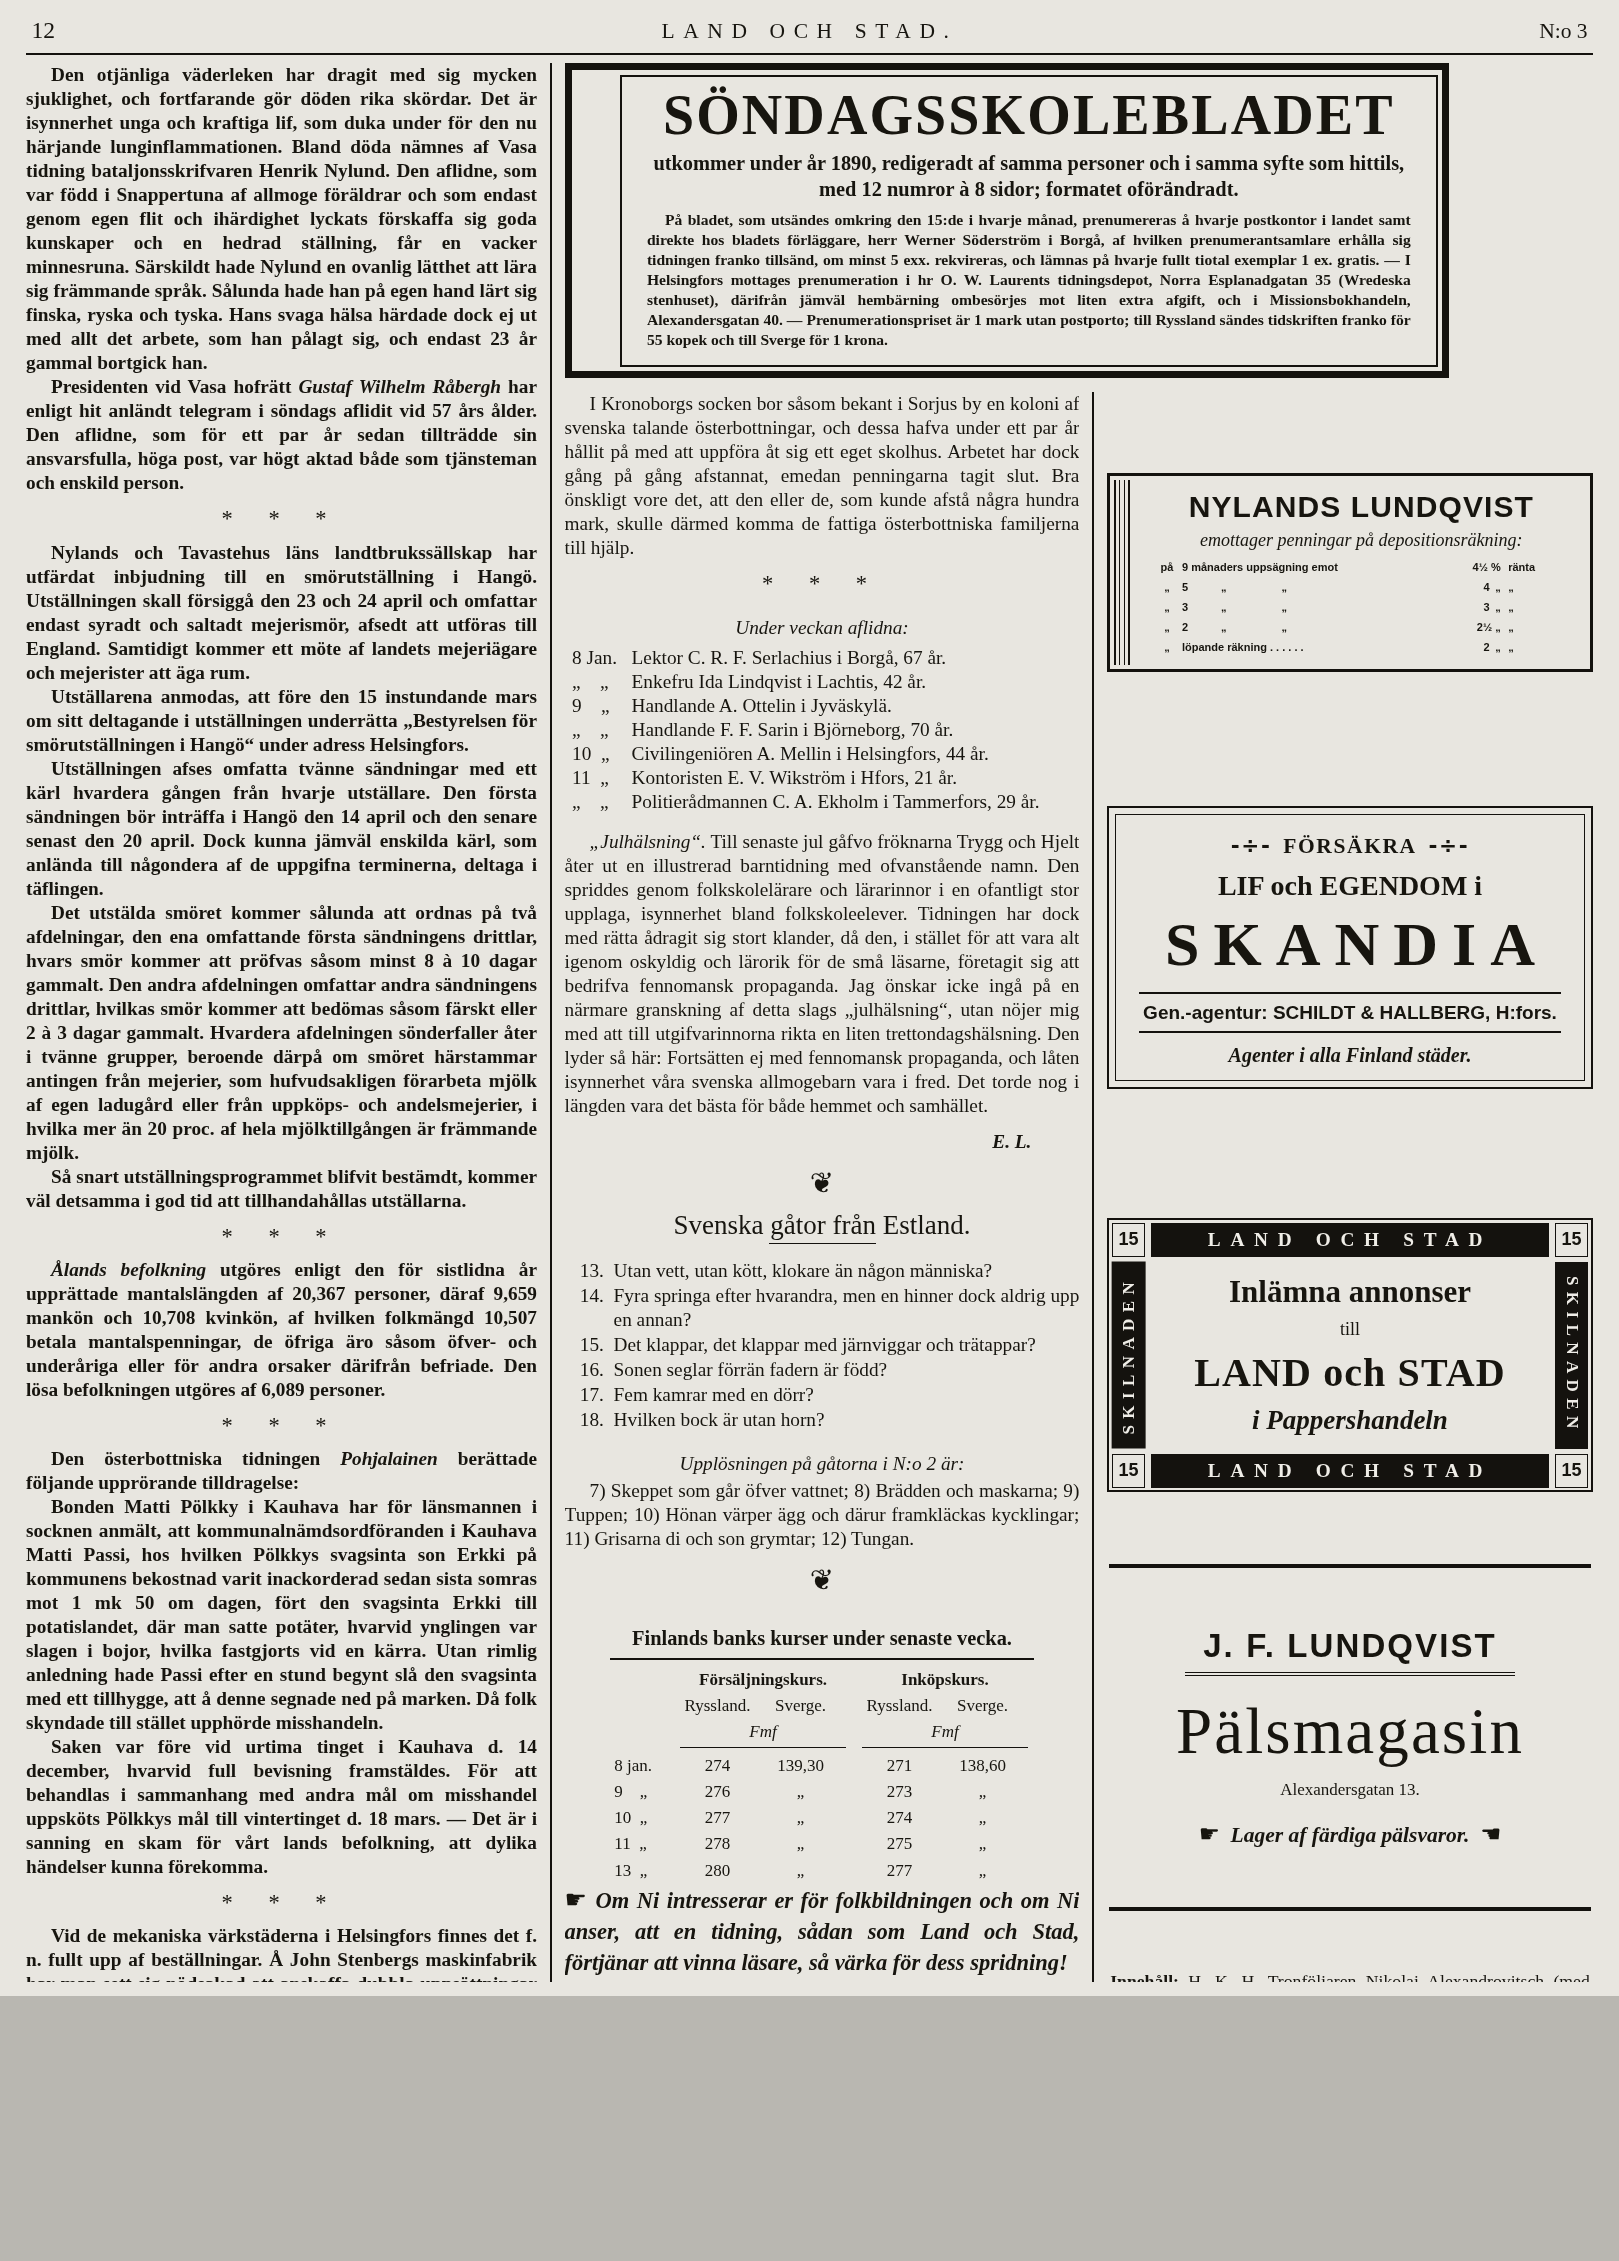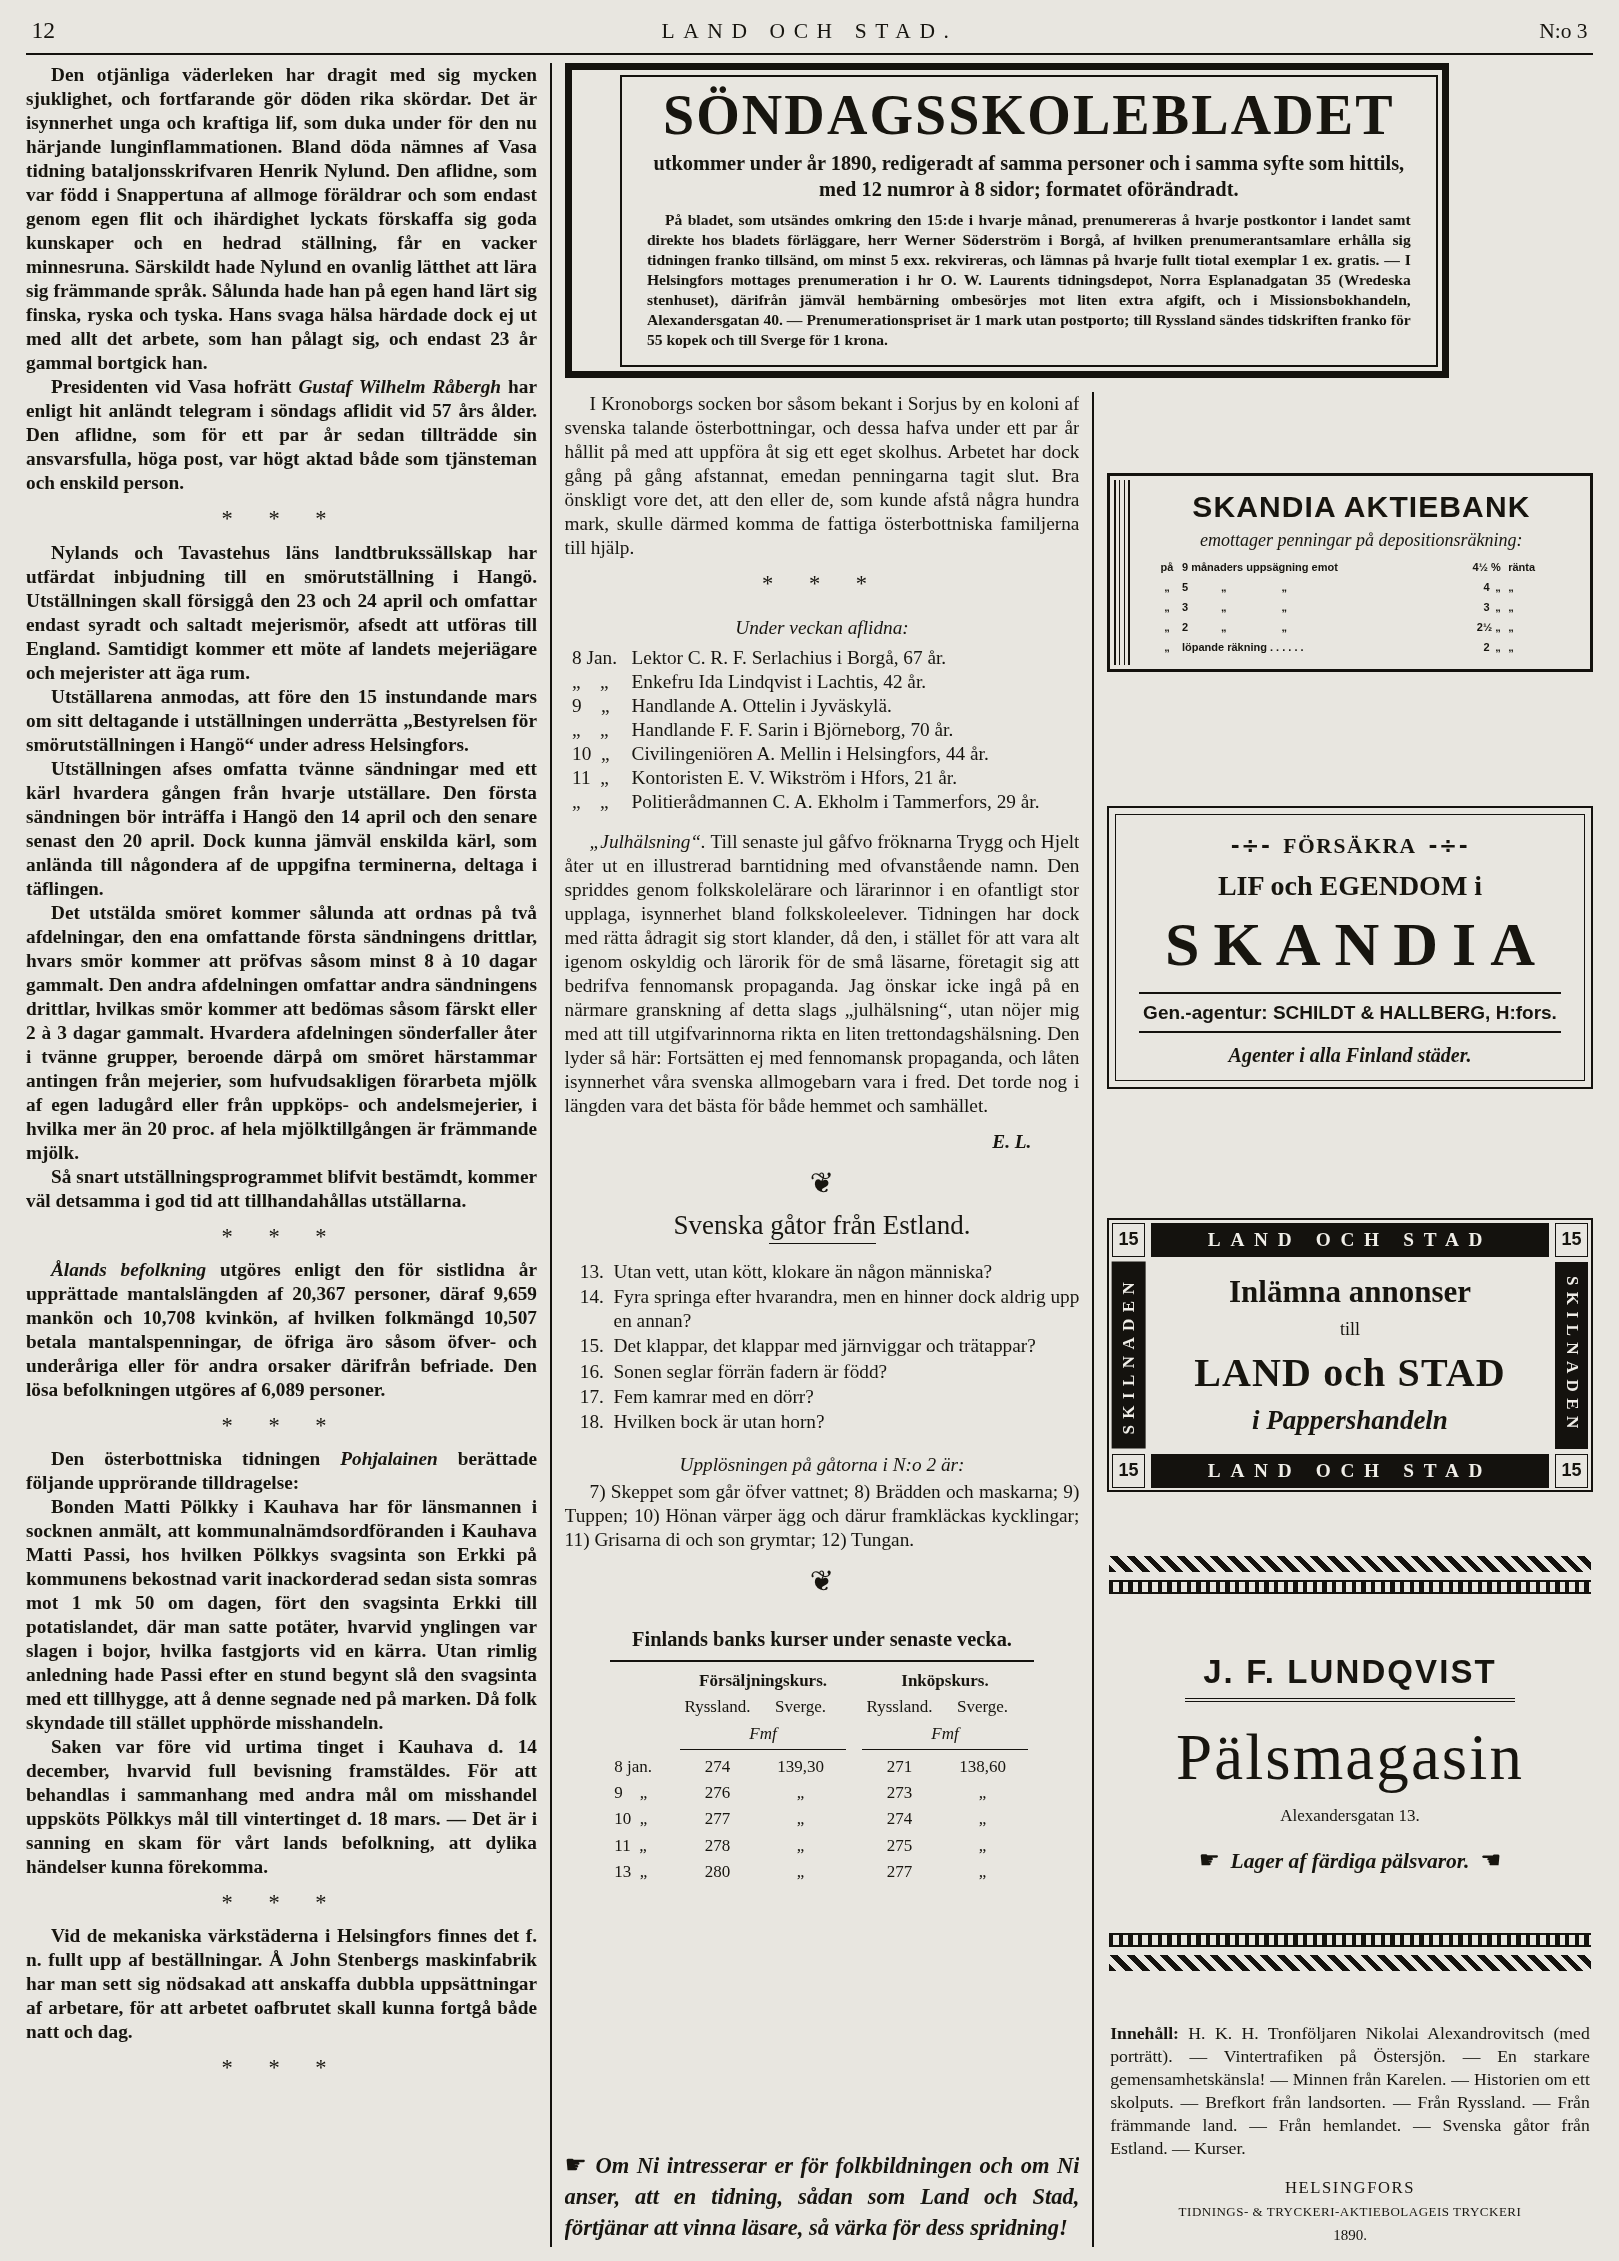--- a/index.html
+++ b/index.html
@@ -1,18 +1,18 @@
 <!DOCTYPE html>
 <html style="font-size:8.6px"><head>
 <meta charset="utf-8">
 <style>
   * { margin:0; padding:0; box-sizing:border-box; }
   html,body { width:1619px; height:2261px; }
   body { background:#b9b7b1; font-family:"Liberation Serif", serif; color:#17150f; }
-  .page { width:1619px; height:2261px; background:#e8e6e0; padding:13px 26px 14px; display:flex; flex-direction:column; overflow:hidden; }
+  .page { width:1619px; height:1996px; background:#e8e6e0; padding:13px 26px 14px; display:flex; flex-direction:column; overflow:hidden; }
 
   
   .masthead { display:flex; align-items:baseline; padding:4.3px 5.4px 8.6px; }
   .masthead .pn { width:118px; font-size:23.6px; }
   .masthead .mtitle { flex:1; text-align:center; font-size:21.5px; letter-spacing:8.6px; }
   .masthead .issue { width:118px; text-align:right; font-size:21.5px; }
   .mast-rule { border-top:2.7px solid #14120e; }
 
   
   .content { flex:1; min-height:0; display:grid; grid-template-columns:511px 1.6px 1fr; column-gap:13px; padding-top:8.6px; }
@@ -309,21 +309,21 @@
           </div>
 
           <div class="notice"><span class="glyph">☛</span><span>Om Ni intresserar er för folkbildningen och om Ni anser, att en tidning, sådan som Land och Stad, förtjänar att vinna läsare, så värka för dess spridning!</span></div>
         </div>
 
         <div class="vr"></div>
 
         <div class="col col3">
 
           <div class="ad-nylands">
-            <div class="ny-title">SKANDIA AKTIEBANK</div>
+            <div class="ny-title">NYLANDS LUNDQVIST</div>
             <div class="ny-sub">emottager penningar på depositionsräkning:</div>
             <div class="ny-rows">
               <span class="ny-a">på</span>
                 <span class="ny-b">9 månaders uppsägning emot</span>
                 <span class="ny-c">4½ %</span>
                 <span class="ny-d">ränta</span>
               <span class="ny-a">„</span>
                 <span class="ny-b">5   „     „</span>
                 <span class="ny-c">4 „</span>
                 <span class="ny-d">„</span>

